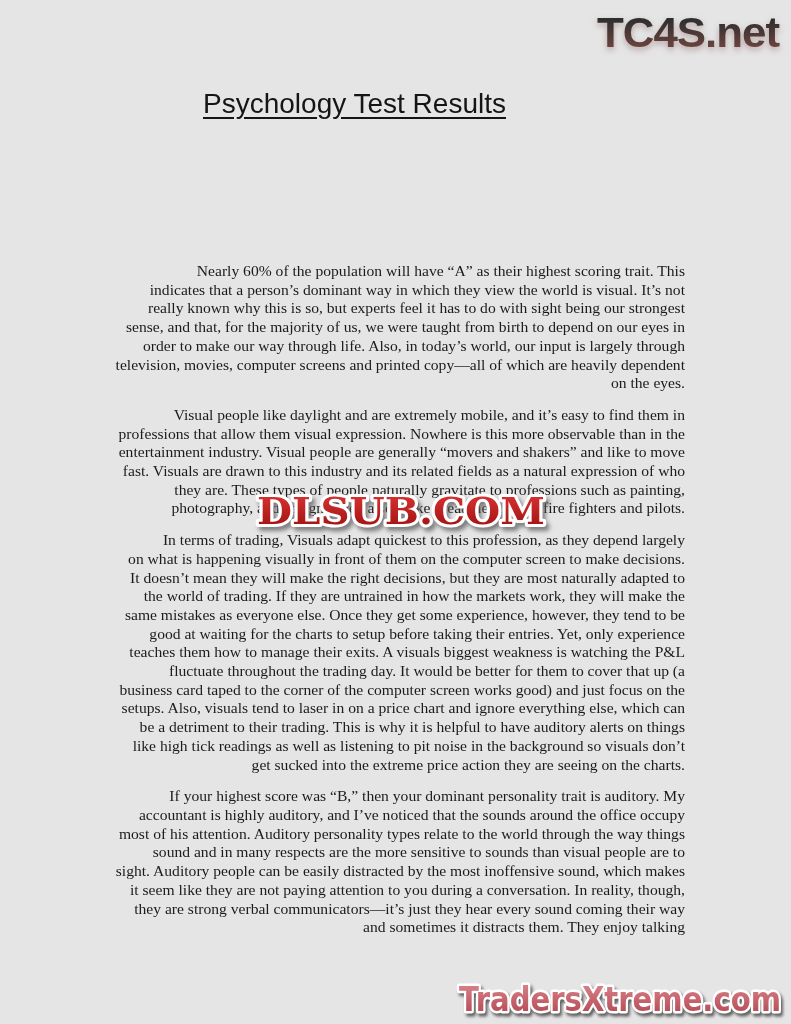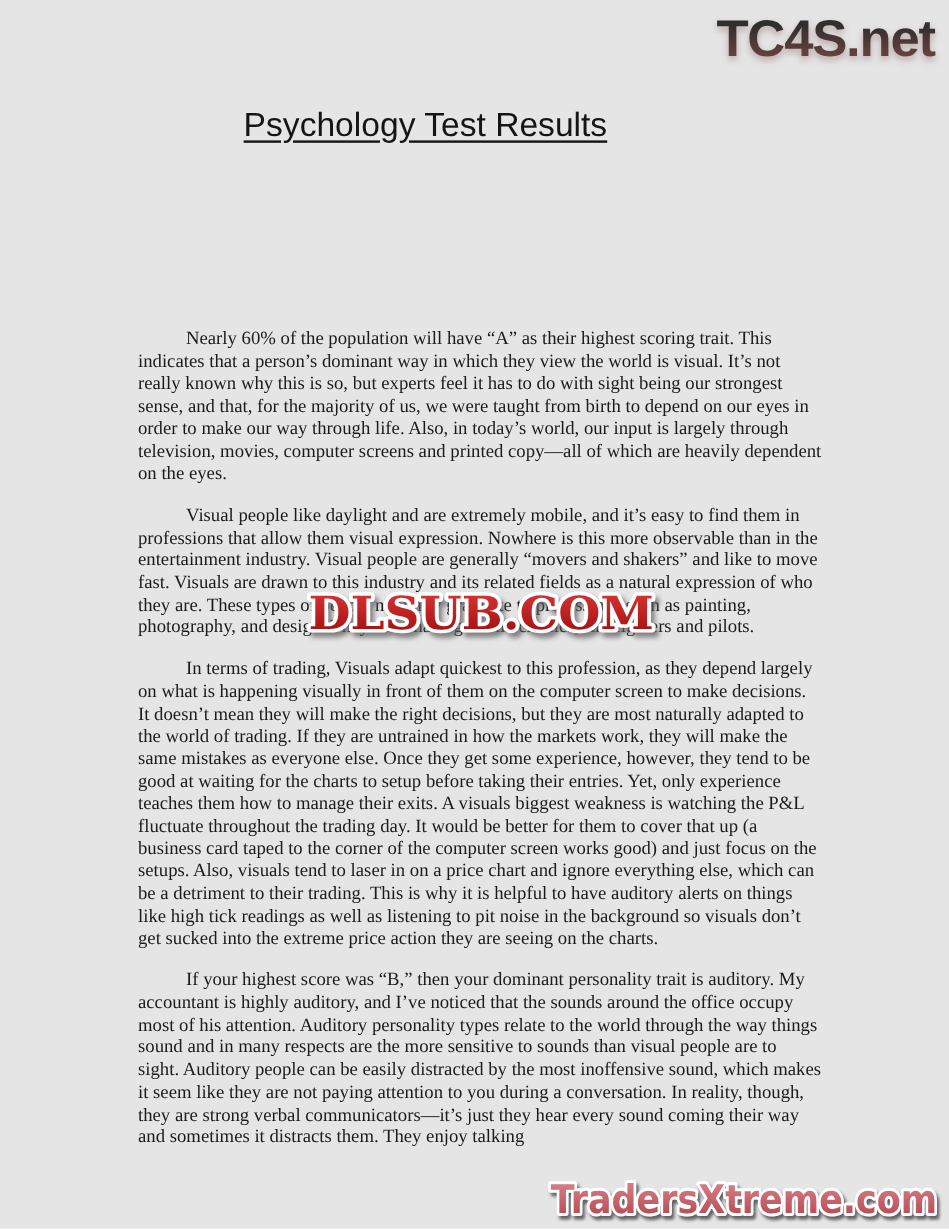--- a/index.html
+++ b/index.html
@@ -26,21 +26,21 @@
     position:absolute;top:140px;left:115px;width:585px;
     font-family:"Liberation Sans", sans-serif;
     font-size:22px;line-height:27px;color:#161616;
     letter-spacing:0.2px;
   }
   .doc-body{
     position:absolute;top:258px;left:115px;width:570px;
     font-family:"Liberation Serif", serif;
     font-size:15.6px;line-height:18.7px;color:#1b1b1b;
   }
-  .doc-body p{margin:16px 0 13px 0;text-indent:40px;}
+  .doc-body p{margin:4px 0 13px 0;text-indent:40px;text-align:right;}
   .wm-dlsub{
     position:absolute;left:250px;top:481px;
     filter:drop-shadow(3px 4px 2px rgba(95,95,95,0.75));
   }
   .wm-traders{
     position:absolute;right:4px;top:976px;
     filter:drop-shadow(2px 3px 1.5px rgba(75,75,75,0.85));
   }
 </style>
 </head>

